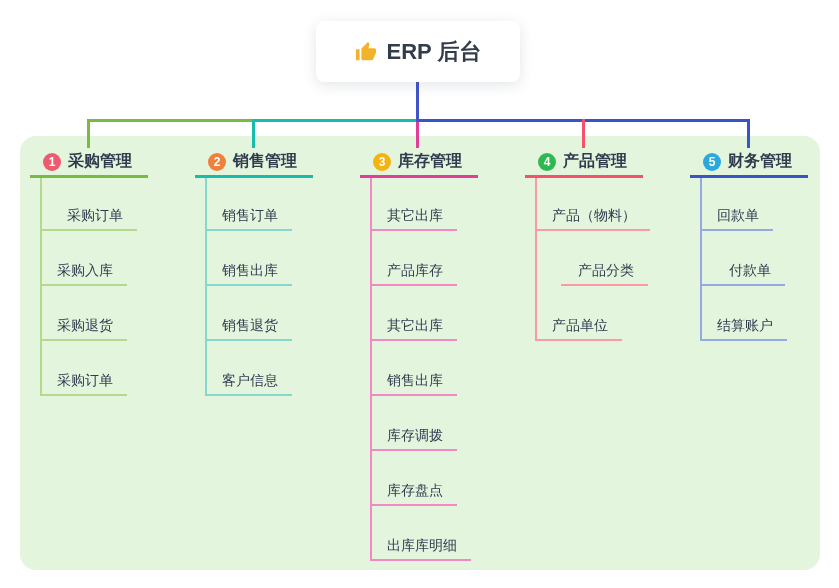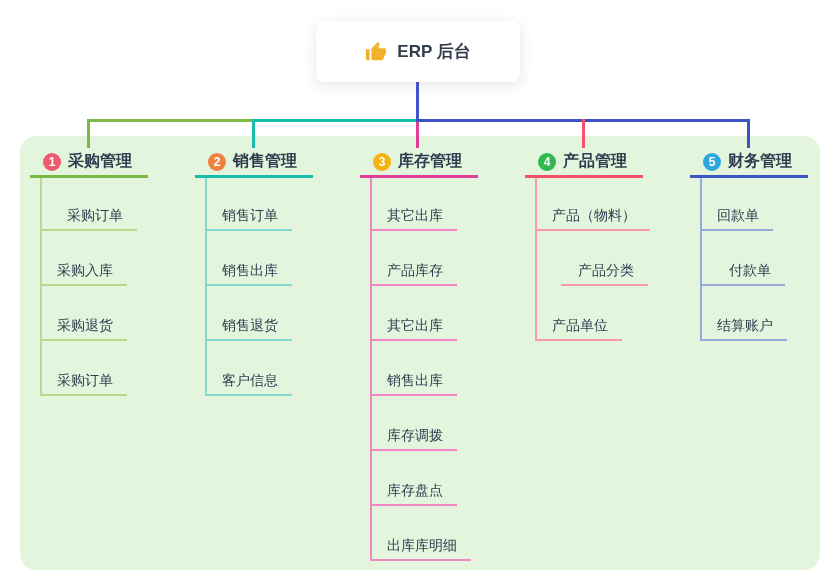--- a/index.html
+++ b/index.html
@@ -3,21 +3,21 @@
 <meta charset="utf-8">
 <style>
   html,body { margin:0; padding:0; background:#ffffff; font-family:"Liberation Sans","DejaVu Sans",sans-serif; }
   .canvas { position:relative; width:839px; height:588px; background:#ffffff; overflow:hidden; }
   .panel { position:absolute; left:20px; top:136px; width:800px; height:434px; border-radius:16px; background:#e4f5de; }
   .hline, .vline, .tree-line { position:absolute; }
   .root-node {
     position:absolute; left:316px; top:21px; width:204px; height:61px;
     background:#ffffff; border-radius:8px; box-shadow:0 3px 14px rgba(60,70,90,.14);
     display:flex; align-items:center; justify-content:center; gap:10px;
-    font-size:17px; font-weight:600; color:#333c4a; cursor:default;
+    font-size:22px; font-weight:600; color:#333c4a; cursor:default;
   }
   .root-node svg { display:block; }
   .branch-title {
     position:absolute; top:148px; width:118px; height:30px; box-sizing:border-box;
     display:flex; align-items:center; padding-left:13px; border-bottom:3px solid;
     font-size:16px; font-weight:600; color:#2e3c4e; white-space:nowrap; cursor:default;
   }
   .badge {
     width:18px; height:18px; border-radius:50%; color:#fff; font-size:12px; font-weight:700;
     display:inline-flex; align-items:center; justify-content:center; margin-right:7px;

